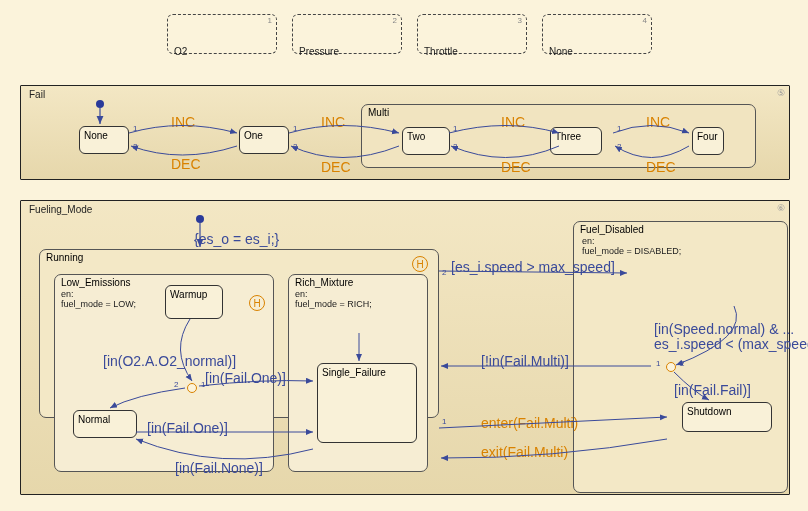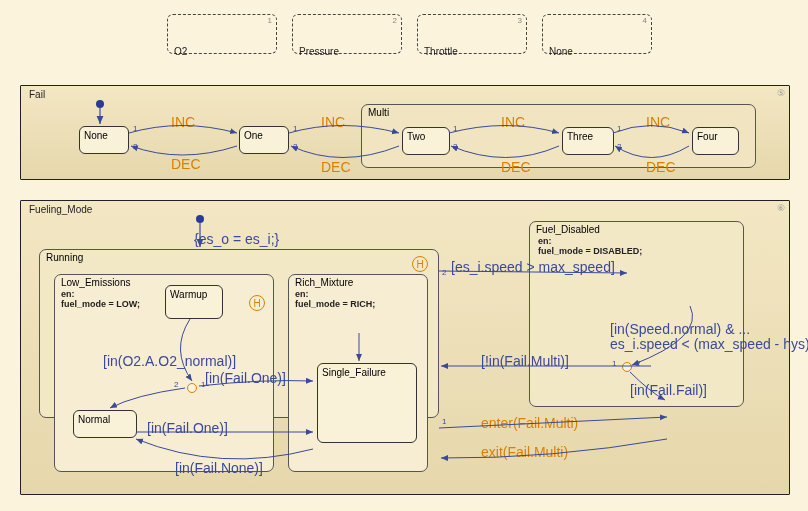--- a/index.html
+++ b/index.html
@@ -40,21 +40,21 @@
   }
   .inner-box > .title { position: absolute; top: 2px; left: 6px; }
   .state {
     position: absolute;
     border: 1px solid #333;
     border-radius: 6px;
     background: #f9f1d8;
     padding: 3px 4px;
   }
   .state .sname { font-size: 10px; }
-  .entry { font-size: 9px; color: #222; font-weight: bold; }
+  .entry { font-size: 9px; color: #222; }
   .hcircle {
     position: absolute;
     width: 16px; height: 16px;
     border: 1.5px solid #d98200;
     border-radius: 50%;
     color: #d98200;
     text-align: center;
     line-height: 15px;
     font-size: 10px;
     background: transparent;
@@ -129,24 +129,24 @@
   </div>
   <div class="state" style="left:218px;top:40px;width:50px;height:28px">
     <span class="sname">One</span>
   </div>
 
   <div class="inner-box" style="left:340px;top:18px;width:395px;height:64px;background:#f1e4c0">
     <span class="title">Multi</span>
     <div class="state" style="left:40px;top:22px;width:48px;height:28px">
       <span class="sname">Two</span>
     </div>
-    <div class="state" style="left:200px;top:22px;width:52px;height:28px">
+    <div class="state" style="left:188px;top:22px;width:52px;height:28px">
       <span class="sname">Three</span>
     </div>
-    <div class="state" style="left:330px;top:22px;width:47px;height:28px">
+    <div class="state" style="left:330px;top:22px;width:32px;height:28px">
       <span class="sname">Four</span>
     </div>
   </div>
 
   <span class="txt evt-orange" style="left:150px;top:28px">INC</span>
   <span class="txt evt-orange" style="left:150px;top:70px">DEC</span>
   <span class="txt evt-orange" style="left:300px;top:28px">INC</span>
   <span class="txt evt-orange" style="left:300px;top:73px">DEC</span>
   <span class="txt evt-orange" style="left:480px;top:28px">INC</span>
   <span class="txt evt-orange" style="left:480px;top:73px">DEC</span>
@@ -238,25 +238,28 @@
         <defs>
             <marker id="ah4" markerWidth="8" markerHeight="8" refX="7" refY="3" orient="auto">
               <path d="M0,0 L7,3 L0,6 Z" fill="#3a4a9a"></path>
             </marker>
           </defs>
         <line x1="70" y1="58" x2="70" y2="86" stroke="#3a4a9a" marker-end="url(#ah4)"></line>
       </svg>
     </div>
   </div>
 
-  <div class="inner-box" style="left:508px;top:20px;width:215px;height:186px;background:#f3e8c6">
+  <div class="inner-box" style="left:552px;top:20px;width:215px;height:272px;background:#f3e8c6">
     <span class="title">Fuel_Disabled</span>
     <div class="entry" style="position:absolute;left:8px;top:14px">en:</div>
     <div class="entry" style="position:absolute;left:8px;top:24px">fuel_mode = DISABLED;</div>
 
+    <div class="state" style="left:108px;top:180px;width:90px;height:30px">
+      <span class="sname">Shutdown</span>
+    </div>
 
     <div class="small-circle" style="left:92px;top:140px"></div>
     <span class="num" style="left:82px;top:137px">1</span>
     <span class="num" style="left:106px;top:137px">2</span>
 
     <span class="txt evt-blue" style="left:80px;top:100px;white-space:pre;line-height:1.1">[in(Speed.normal) &amp; ...
 es_i.speed &lt; (max_speed - hys)]</span>
     <span class="txt evt-blue" style="left:100px;top:160px">[in(Fail.Fail)]</span>
 
     <svg class="overlay" width="215" height="225">

